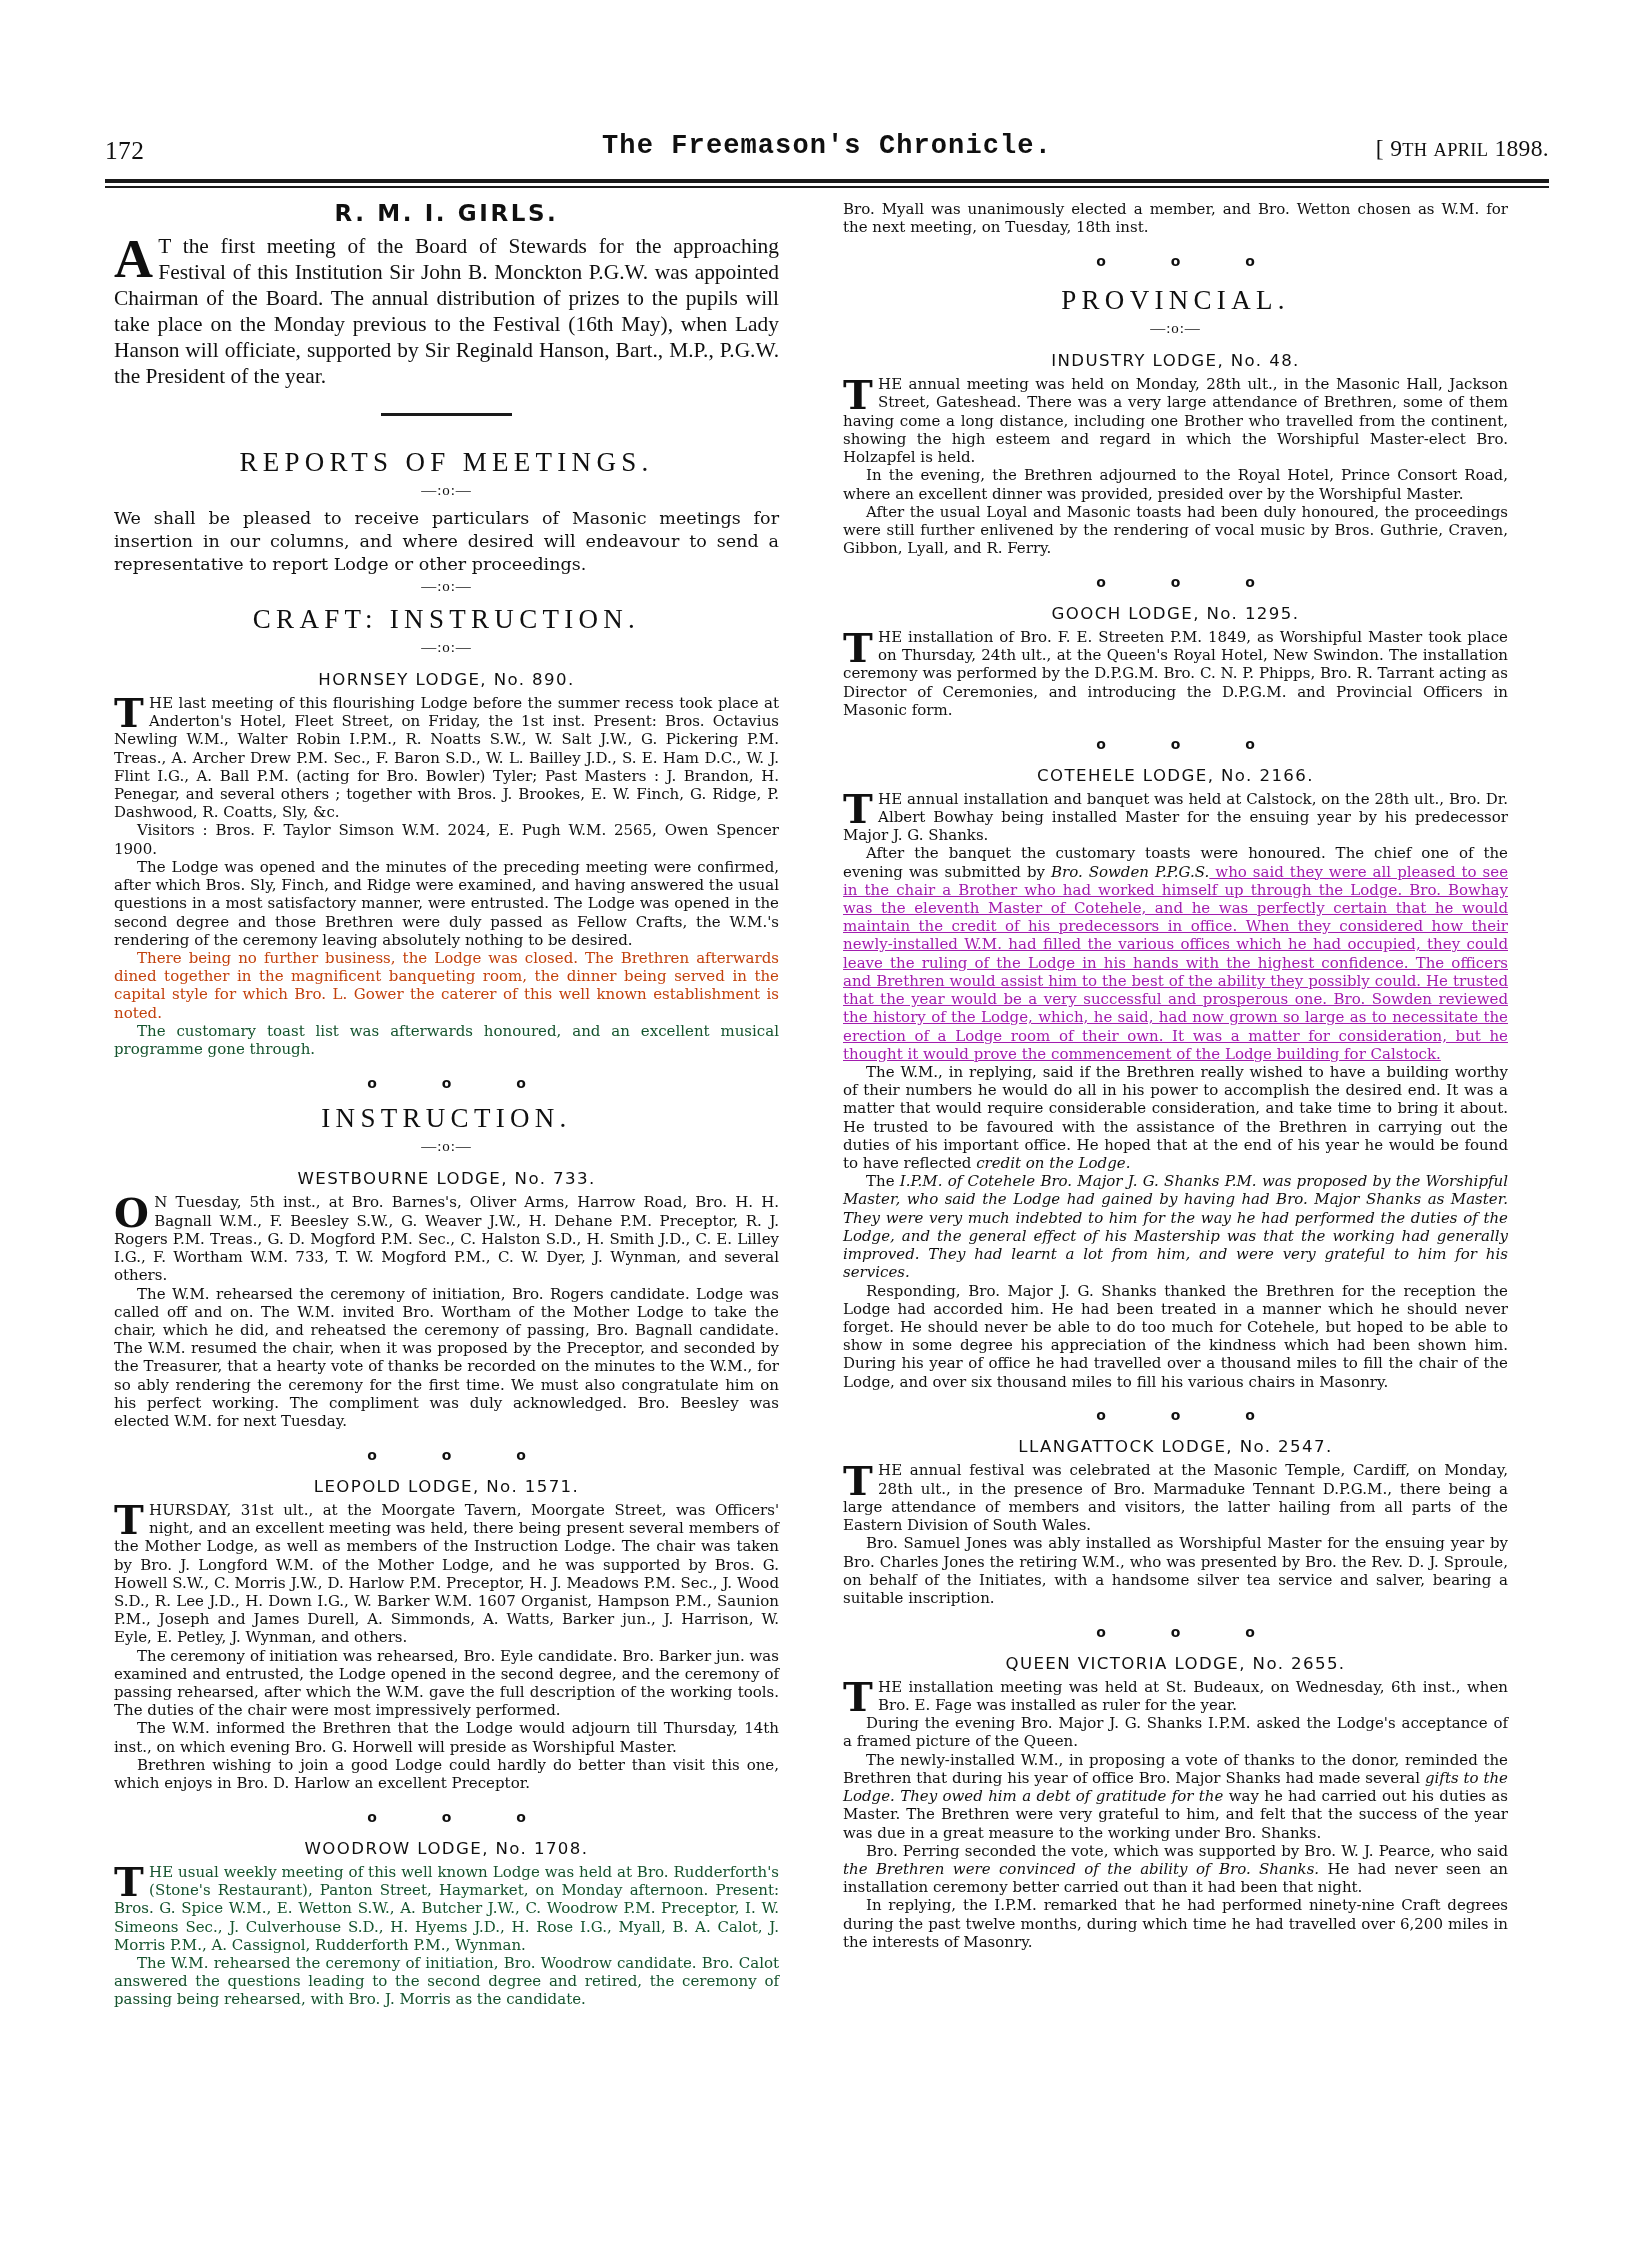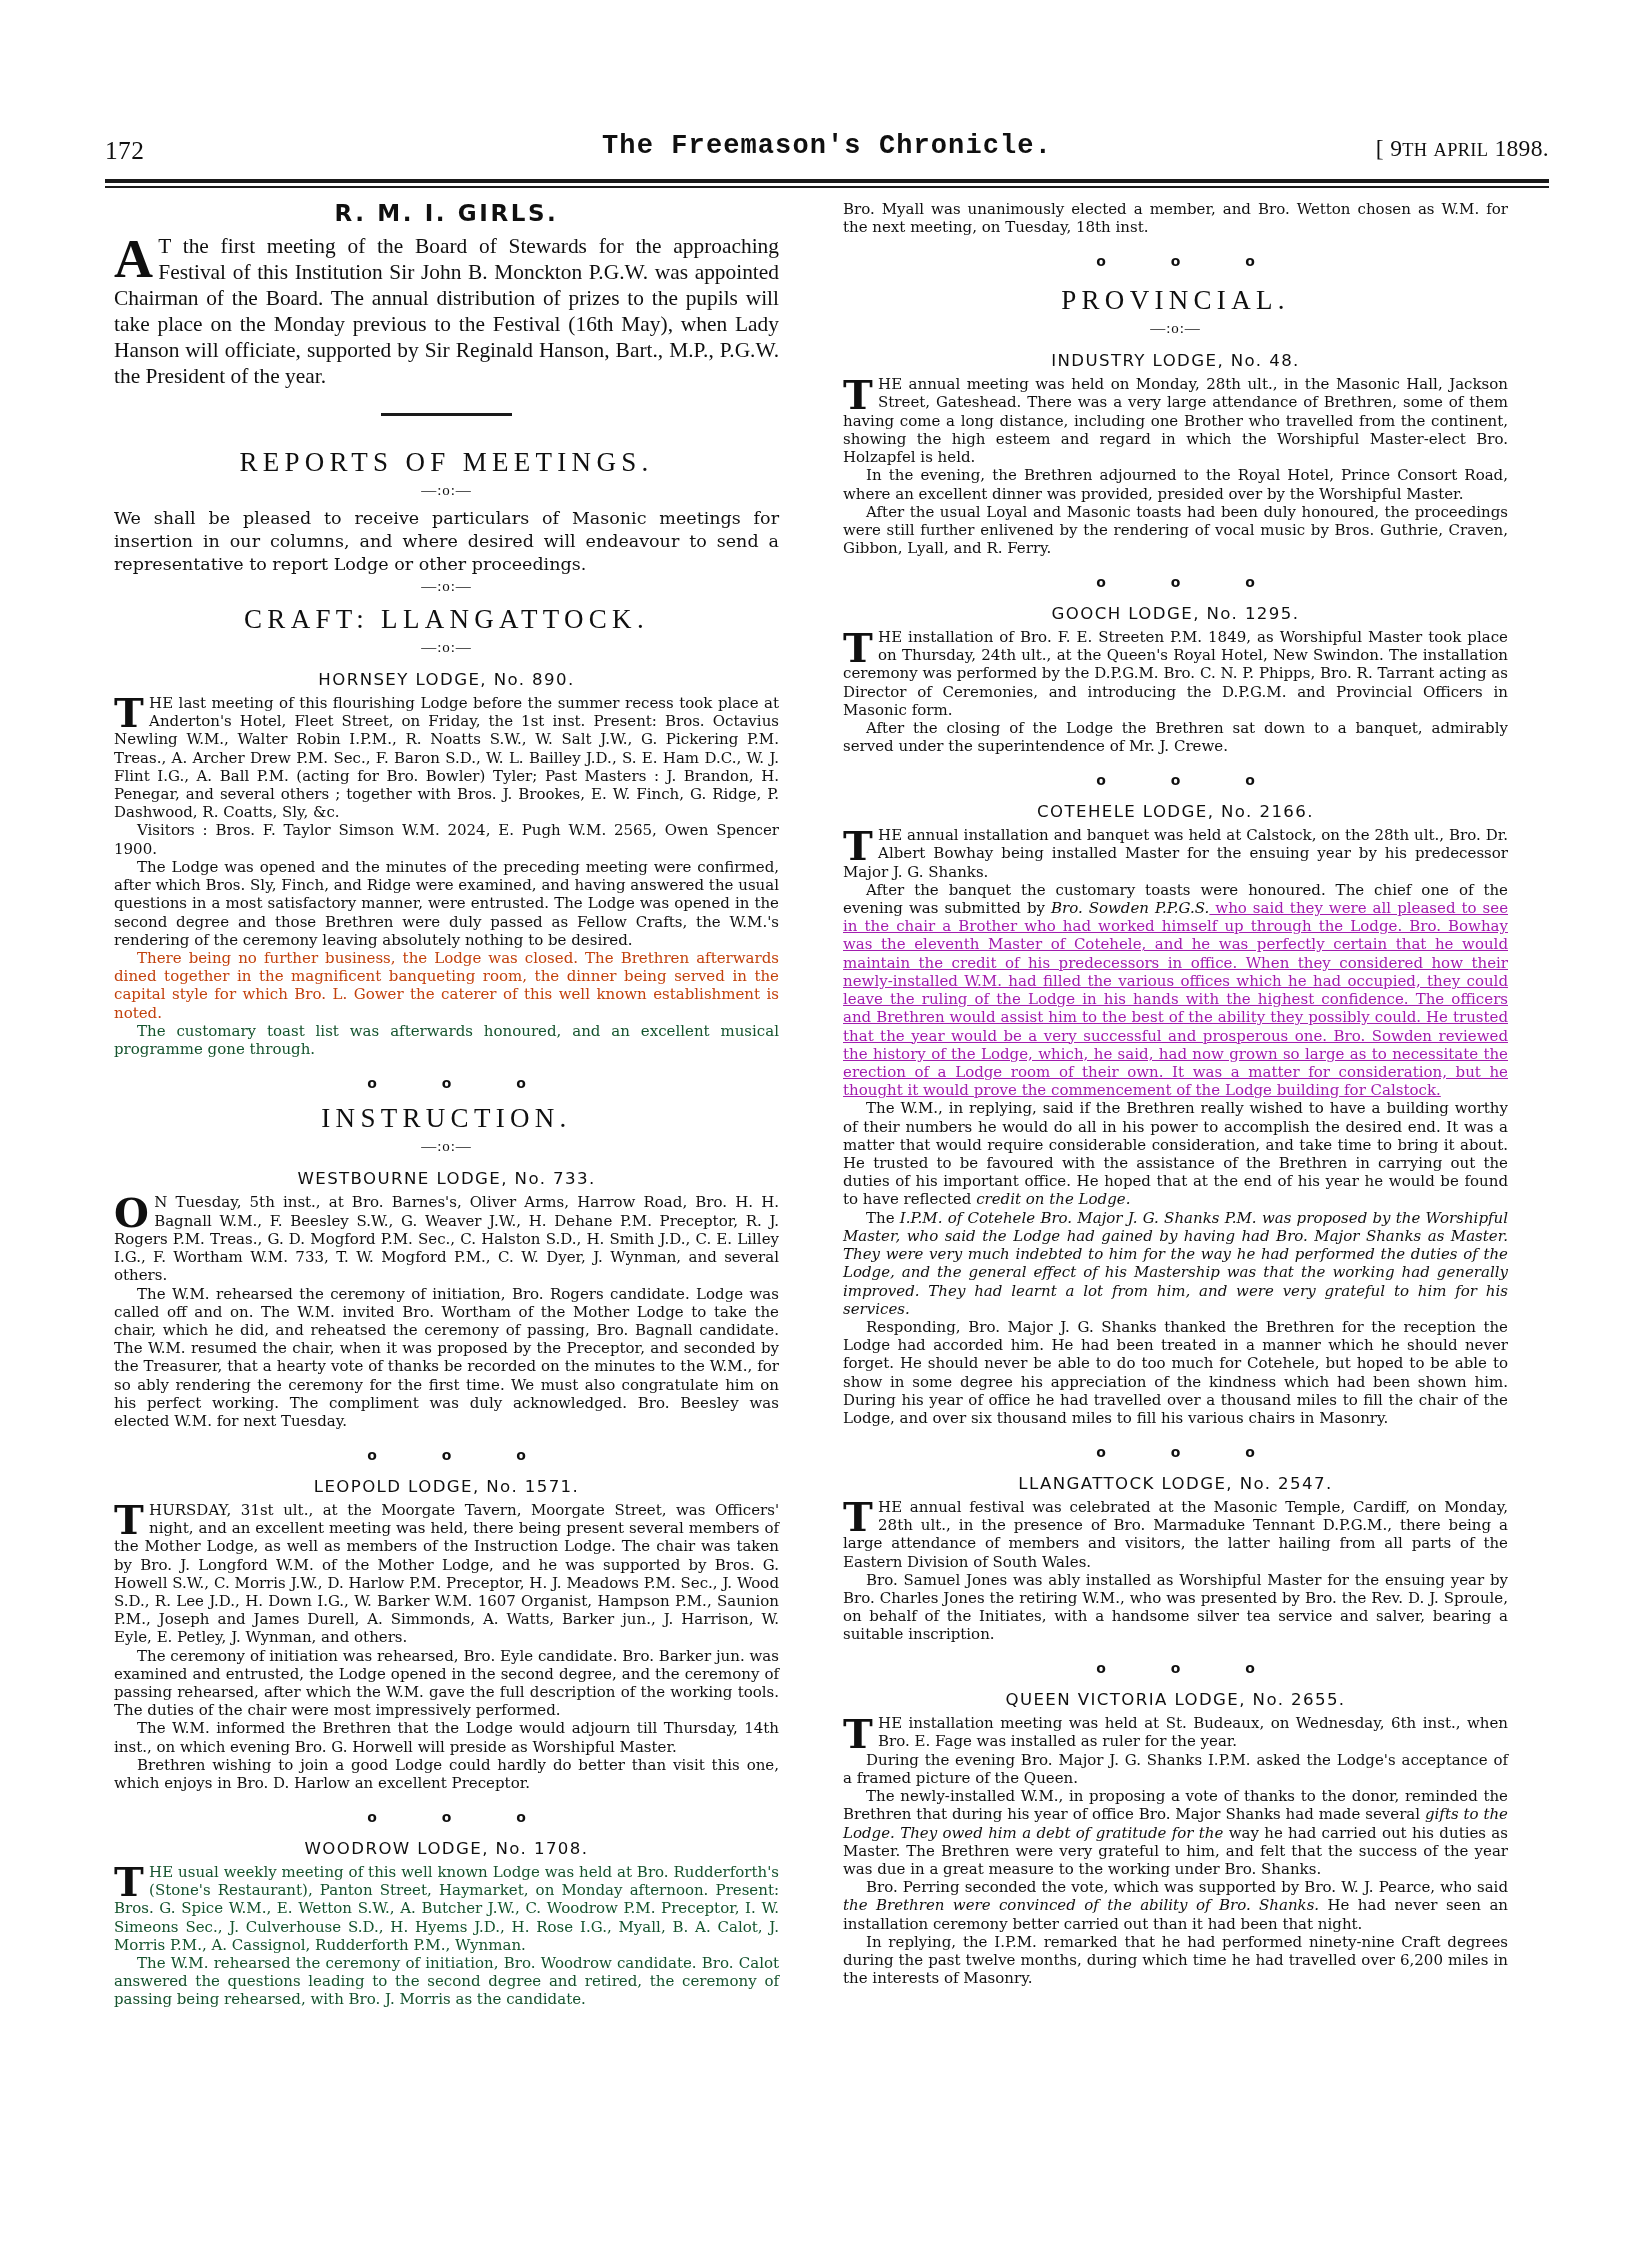--- a/index.html
+++ b/index.html
@@ -220,21 +220,21 @@
     <h1 class="sect-sans">R. M. I. GIRLS.</h1>
     <p class="lead"><span class="dropcap-big">A</span><span>T the first meeting of the Board of Stewards for the approaching Festival of this Institution Sir John B. Monckton P.G.W. was appointed Chairman of the Board. The annual distribution of prizes to the pupils will take place on the Monday previous to the Festival (16th May), when Lady Hanson will officiate, supported by Sir Reginald Hanson, Bart., M.P., P.G.W. the President of the year.</span></p>
 
     <div class="short-rule"></div>
 
     <h1 class="sect-serif">REPORTS OF MEETINGS.</h1>
     <div class="dash-o">—:o:—</div>
     <p class="intro">We shall be pleased to receive particulars of Masonic meetings for insertion in our columns, and where desired will endeavour to send a representative to report Lodge or other proceedings.</p>
     <div class="dash-o">—:o:—</div>
 
-    <h1 class="sect-serif" style="margin-top:5.3px">CRAFT: LLANGATTOCK.</h1>
+    <h1 class="sect-serif" style="margin-top:5.3px">CRAFT: INSTRUCTION.</h1>
     <div class="dash-o">—:o:—</div>
 
     <h2 class="lodge">HORNSEY LODGE, No. 890.</h2>
     <p class="rep first"><span class="dropcap">T</span><span>HE last meeting of this flourishing Lodge before the summer recess took place at Anderton's Hotel, Fleet Street, on Friday, the 1st inst. Present: Bros. Octavius Newling W.M., Walter Robin I.P.M., R. Noatts S.W., W. Salt J.W., G. Pickering P.M. Treas., A. Archer Drew P.M. Sec., F. Baron S.D., W. L. Bailley J.D., S. E. Ham D.C., W. J. Flint I.G., A. Ball P.M. (acting for Bro. Bowler) Tyler;  Past Masters : J. Brandon, H. Penegar, and several others ; together with Bros. J. Brookes, E. W. Finch, G. Ridge, P. Dashwood, R. Coatts, Sly, &amp;c.</span></p>
     <p class="rep">Visitors : Bros. F. Taylor Simson W.M. 2024, E. Pugh W.M. 2565, Owen Spencer 1900.</p>
     <p class="rep">The Lodge was opened and the minutes of the preceding meeting were confirmed, after which Bros. Sly, Finch, and Ridge were examined, and having answered the usual questions in a most satisfactory manner, were entrusted.  The Lodge was opened in the second degree and those Brethren were duly passed as Fellow Crafts, the W.M.'s rendering of the ceremony leaving absolutely nothing to be desired.</p>
     <p class="rep fade3 blur2">There being no further business, the Lodge was closed.  The Brethren afterwards dined together in the magnificent banqueting room, the dinner being served in the capital style for which Bro. L. Gower the caterer of this well known establishment is noted.</p>
     <p class="rep fade1 blur1">The customary toast list was afterwards honoured, and an excellent musical programme gone through.</p>
 
     <div class="tri-o">o   o   o</div>
@@ -272,21 +272,20 @@
 
     <h2 class="lodge">INDUSTRY LODGE, No. 48.</h2>
     <p class="rep first"><span class="dropcap">T</span><span>HE annual meeting was held on Monday, 28th ult., in the Masonic Hall, Jackson Street, Gateshead.  There was a very large attendance of Brethren, some of them having come a long distance, including one Brother who travelled from the continent, showing the high esteem and regard in which the Worshipful Master-elect Bro. Holzapfel is held.</span></p>
     <p class="rep">In the evening, the Brethren adjourned to the Royal Hotel, Prince Consort Road, where an excellent dinner was provided, presided over by the Worshipful Master.</p>
     <p class="rep">After the usual Loyal and Masonic toasts had been duly honoured, the proceedings were still further enlivened by the rendering of vocal music by Bros. Guthrie, Craven, Gibbon, Lyall, and R. Ferry.</p>
 
     <div class="tri-o">o   o   o</div>
 
     <h2 class="lodge">GOOCH LODGE, No. 1295.</h2>
     <p class="rep first"><span class="dropcap">T</span><span>HE installation of Bro. F. E. Streeten P.M. 1849, as Worshipful Master took place on Thursday, 24th ult., at the Queen's Royal Hotel, New Swindon.  The installation ceremony was performed by the D.P.G.M. Bro. C. N. P. Phipps, Bro. R. Tarrant acting as Director of Ceremonies, and introducing the D.P.G.M. and Provincial Officers in Masonic form.</span></p>
-    <p class="rep">After the closing of the Lodge the Brethren sat down to a banquet, admirably served under the superintendence of Mr. J. Crewe.</p>
 
     <div class="tri-o">o   o   o</div>
 
     <h2 class="lodge">COTEHELE LODGE, No. 2166.</h2>
     <p class="rep first"><span class="dropcap">T</span><span>HE annual installation and banquet was held at Calstock, on the 28th ult., Bro. Dr. Albert Bowhay being installed Master for the ensuing year by his predecessor Major J. G. Shanks.</span></p>
     <p class="rep"><span>After the banquet the customary toasts were honoured.  The chief one of the evening was submitted by </span><span class="it">Bro. Sowden P.P.G.S.</span><span class="fade2 blur2"> who said they were all pleased to see in the chair a Brother who had worked himself up through the Lodge.  Bro. Bowhay was the eleventh Master of Cotehele, and he was perfectly certain that he would maintain the credit of his predecessors in office.  When they considered how their newly-installed W.M. had filled the various offices which he had occupied, they could leave the ruling of the Lodge in his hands with the highest confidence.  The officers and Brethren would assist him to the best of the ability they possibly could.  He trusted that the year would be a very successful and prosperous one.  Bro. Sowden reviewed the history of the Lodge, which, he said, had now grown so large as to necessitate the erection of a Lodge room of their own.  It was a matter for consideration, but he thought it would prove the commencement of the Lodge building for Calstock.</span></p>
     <p class="rep"><span>The W.M., in replying, said if the Brethren really wished to have a building worthy of their numbers he would do all in his power to accomplish the desired end.  It was a matter that would require considerable consideration, and take time to bring it about.  He trusted to be favoured with the assistance of the Brethren in carrying out the duties of his important office. He hoped that at the end of his year he would be found to have reflected </span><span class="it">credit on the Lodge.</span></p>
     <p class="rep"><span>The </span><span class="it">I.P.M. of Cotehele Bro. Major J. G. Shanks P.M. was proposed by the Worshipful Master, who said the Lodge had gained by having had Bro. Major Shanks as Master.  They were very much indebted to him for the way he had performed the duties of the Lodge, and the general effect of his Mastership was that the working had generally improved.  They had learnt a lot from him, and were very grateful to him for his services.</span></p>
     <p class="rep">Responding, Bro. Major J. G. Shanks thanked the Brethren for the reception the Lodge had accorded him.  He had been treated in a manner which he should never forget.  He should never be able to do too much for Cotehele, but hoped to be able to show in some degree his appreciation of the kindness which had been shown him.  During his year of office he had travelled over a thousand miles to fill the chair of the Lodge, and over six thousand miles to fill his various chairs in Masonry.</p>
 

